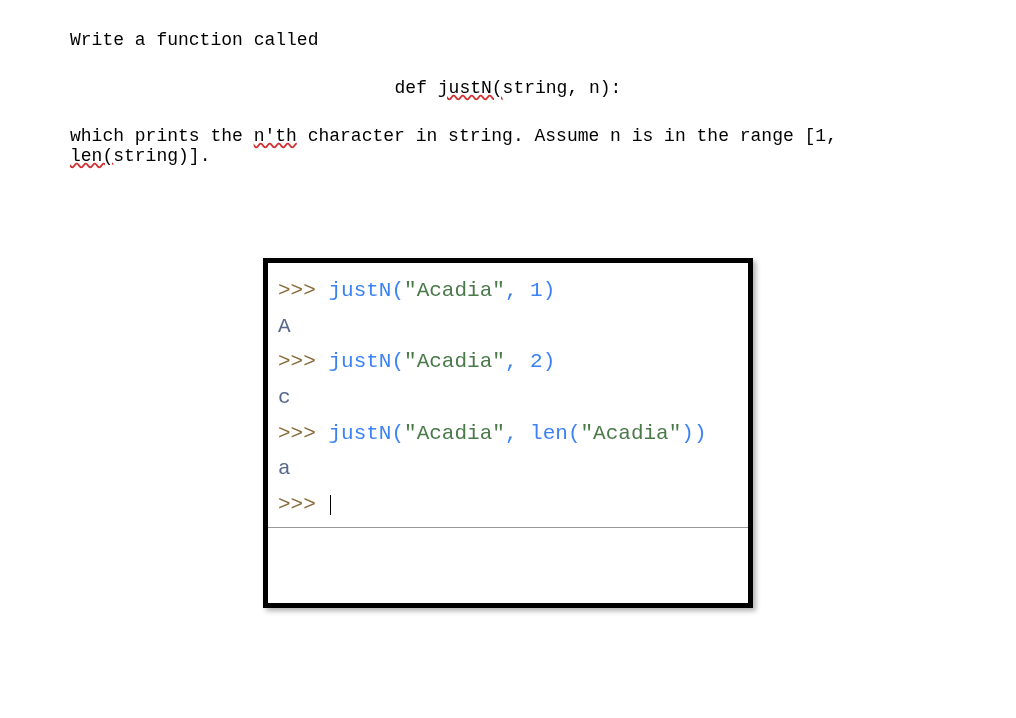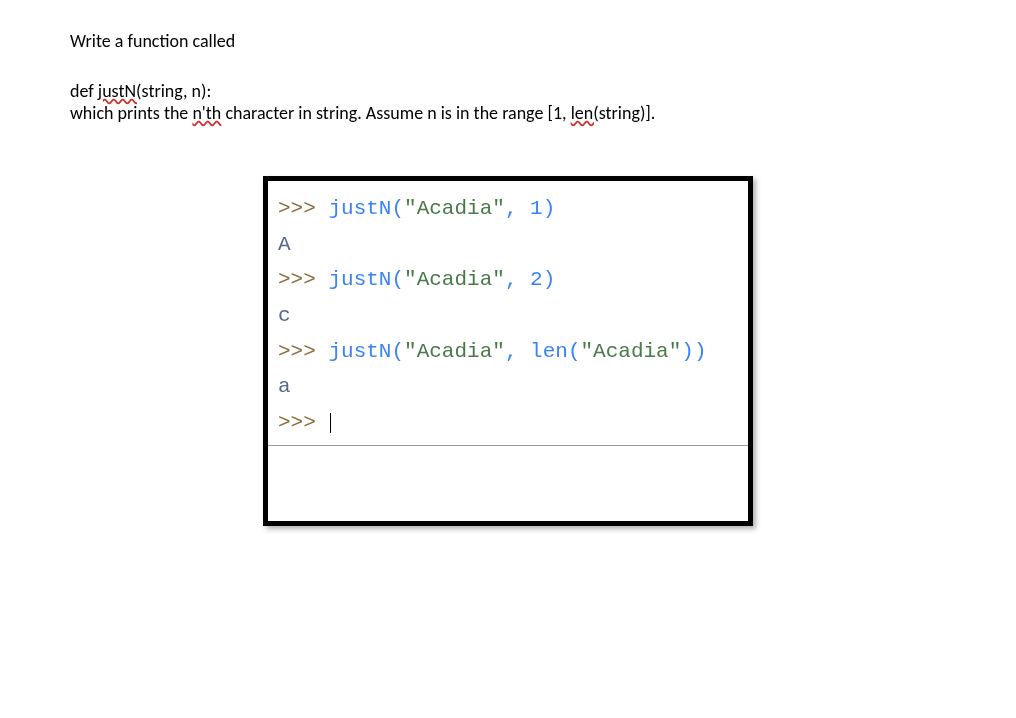--- a/index.html
+++ b/index.html
@@ -1,33 +1,36 @@
 <!DOCTYPE html>
 <html><head>
   <meta charset="utf-8">
   <style>
     * {
       margin: 0;
       padding: 0;
       box-sizing: border-box;
+      font-family: Liberation Mono, monospace;
     }
     body {
       font-family: Calibri, Arial, sans-serif;
       background: #ffffff;
       padding: 30px 70px;
       color: #000000;
       font-size: 18px;
     }
     .line1 {
       margin-bottom: 28px;
     }
     .line2 {
+      text-align: center;
+      margin-bottom: 28px;
     }
     .line3 {
-      margin-bottom: 52px;
+      margin-bottom: 92px;
     }
     .squiggly-red {
       text-decoration: underline;
       text-decoration-style: wavy;
       text-decoration-color: #d32f2f;
     }
     .console-outer {
       margin: 0 auto;
       width: 490px;
       border: 5px solid #000000;

